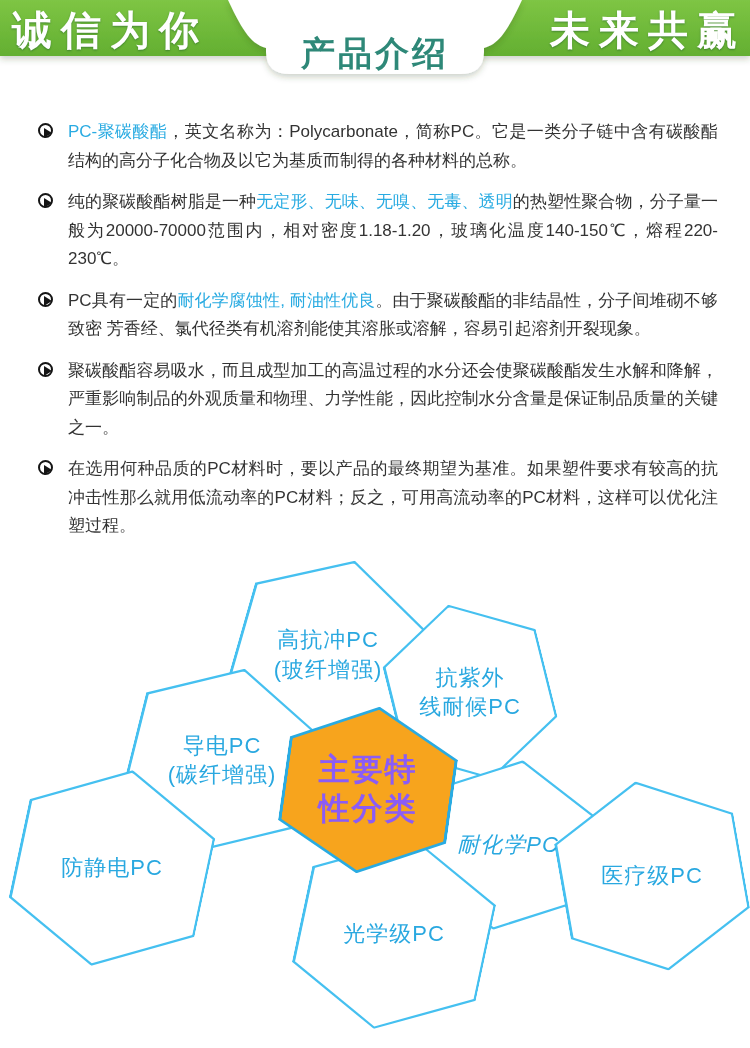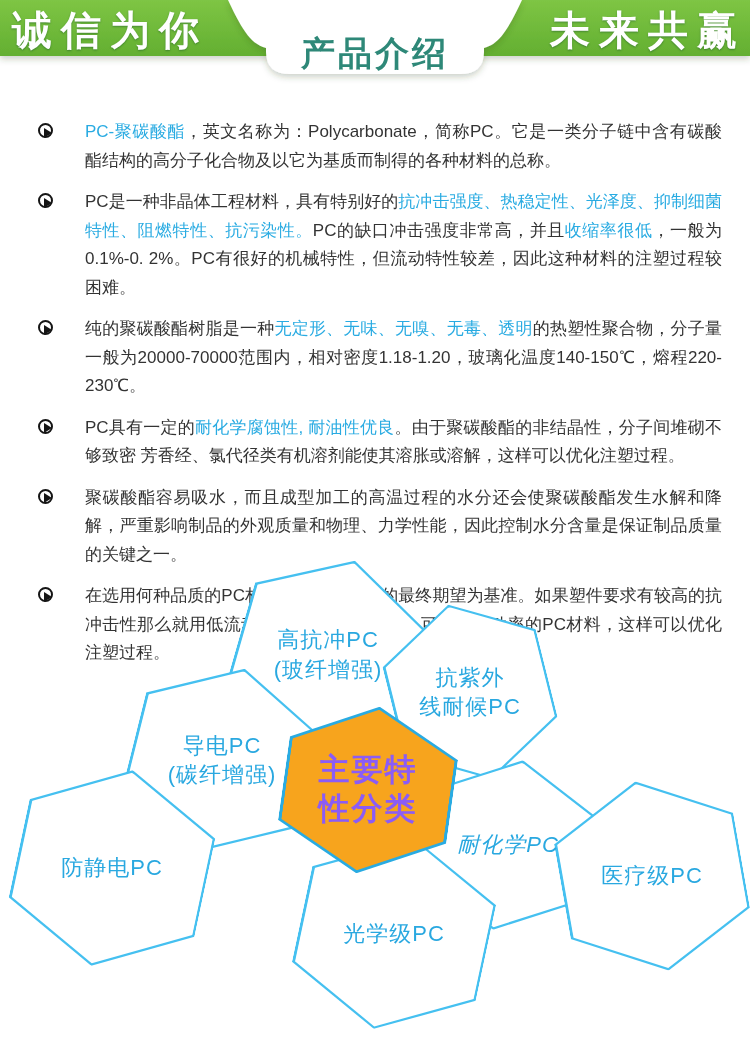--- a/index.html
+++ b/index.html
@@ -36,21 +36,21 @@
   .slogan-left{left:12px;}
   .slogan-right{right:4px;}
   .ribbon-title{
     position:absolute;left:0;top:31px;width:750px;text-align:center;
     font-size:34px;font-weight:900;letter-spacing:3px;
     color:var(--title-teal,#2E8878);
   }
 
   
   .bullets{position:absolute;left:38px;top:118px;width:684px;}
-  .bullet{display:flex;gap:32px;margin-bottom:13px;}
+  .bullet{display:flex;gap:15px;margin-bottom:13px;}
   .play-icon{
     flex:none;width:15px;height:15px;margin-top:5px;
     border:2px solid #151515;border-radius:50%;position:relative;
   }
   .play-icon::after{
     content:"";position:absolute;left:4px;top:2.5px;
     border-left:8px solid #151515;
     border-top:5px solid transparent;border-bottom:5px solid transparent;
   }
   .bullet p{
@@ -111,29 +111,25 @@
     <div class="slogan slogan-right">未来共赢</div>
   </div>
 
   <div class="bullets">
     <div class="bullet">
       <div class="play-icon"></div>
       <p><span class="hl">PC-聚碳酸酯</span><span>，英文名称为：Polycarbonate，简称PC。它是一类分子链中含有碳酸酯结构的高分子化合物及以它为基质而制得的各种材料的总称。</span></p>
     </div>
     <div class="bullet">
       <div class="play-icon"></div>
-      <p><span>PC是一种非晶体工程材料，具有特别好的</span><span class="hl">抗冲击强度、热稳定性、光泽度、抑制细菌特性、阻燃特性、抗污染性。</span><span>PC的缺口冲击强度非常高，并且</span><span class="hl">收缩率很低</span><span>，一般为0.1%-0. 2%。PC有很好的机械特性，但流动特性较差，因此这种材料的注塑过程较困难。</span></p>
-    </div>
-    <div class="bullet">
-      <div class="play-icon"></div>
       <p><span>纯的聚碳酸酯树脂是一种</span><span class="hl">无定形、无味、无嗅、无毒、透明</span><span>的热塑性聚合物，分子量一般为20000-70000范围内，相对密度1.18-1.20，玻璃化温度140-150℃，熔程220-230℃。</span></p>
     </div>
     <div class="bullet">
       <div class="play-icon"></div>
-      <p><span>PC具有一定的</span><span class="hl">耐化学腐蚀性, 耐油性优良</span><span>。由于聚碳酸酯的非结晶性，分子间堆砌不够致密 芳香经、氯代径类有机溶剂能使其溶胀或溶解，这样可以优化注塑过程。</span></p>
+      <p><span>PC具有一定的</span><span class="hl">耐化学腐蚀性, 耐油性优良</span><span>。由于聚碳酸酯的非结晶性，分子间堆砌不够致密 芳香经、氯代径类有机溶剂能使其溶胀或溶解，容易引起溶剂开裂现象。</span></p>
     </div>
     <div class="bullet">
       <div class="play-icon"></div>
       <p><span>聚碳酸酯容易吸水，而且成型加工的高温过程的水分还会使聚碳酸酯发生水解和降解，严重影响制品的外观质量和物理、力学性能，因此控制水分含量是保证制品质量的关键之一。</span></p>
     </div>
     <div class="bullet">
       <div class="play-icon"></div>
       <p><span>在选用何种品质的PC材料时，要以产品的最终期望为基准。如果塑件要求有较高的抗冲击性那么就用低流动率的PC材料；反之，可用高流动率的PC材料，这样可以优化注塑过程。</span></p>
     </div>
   </div>

